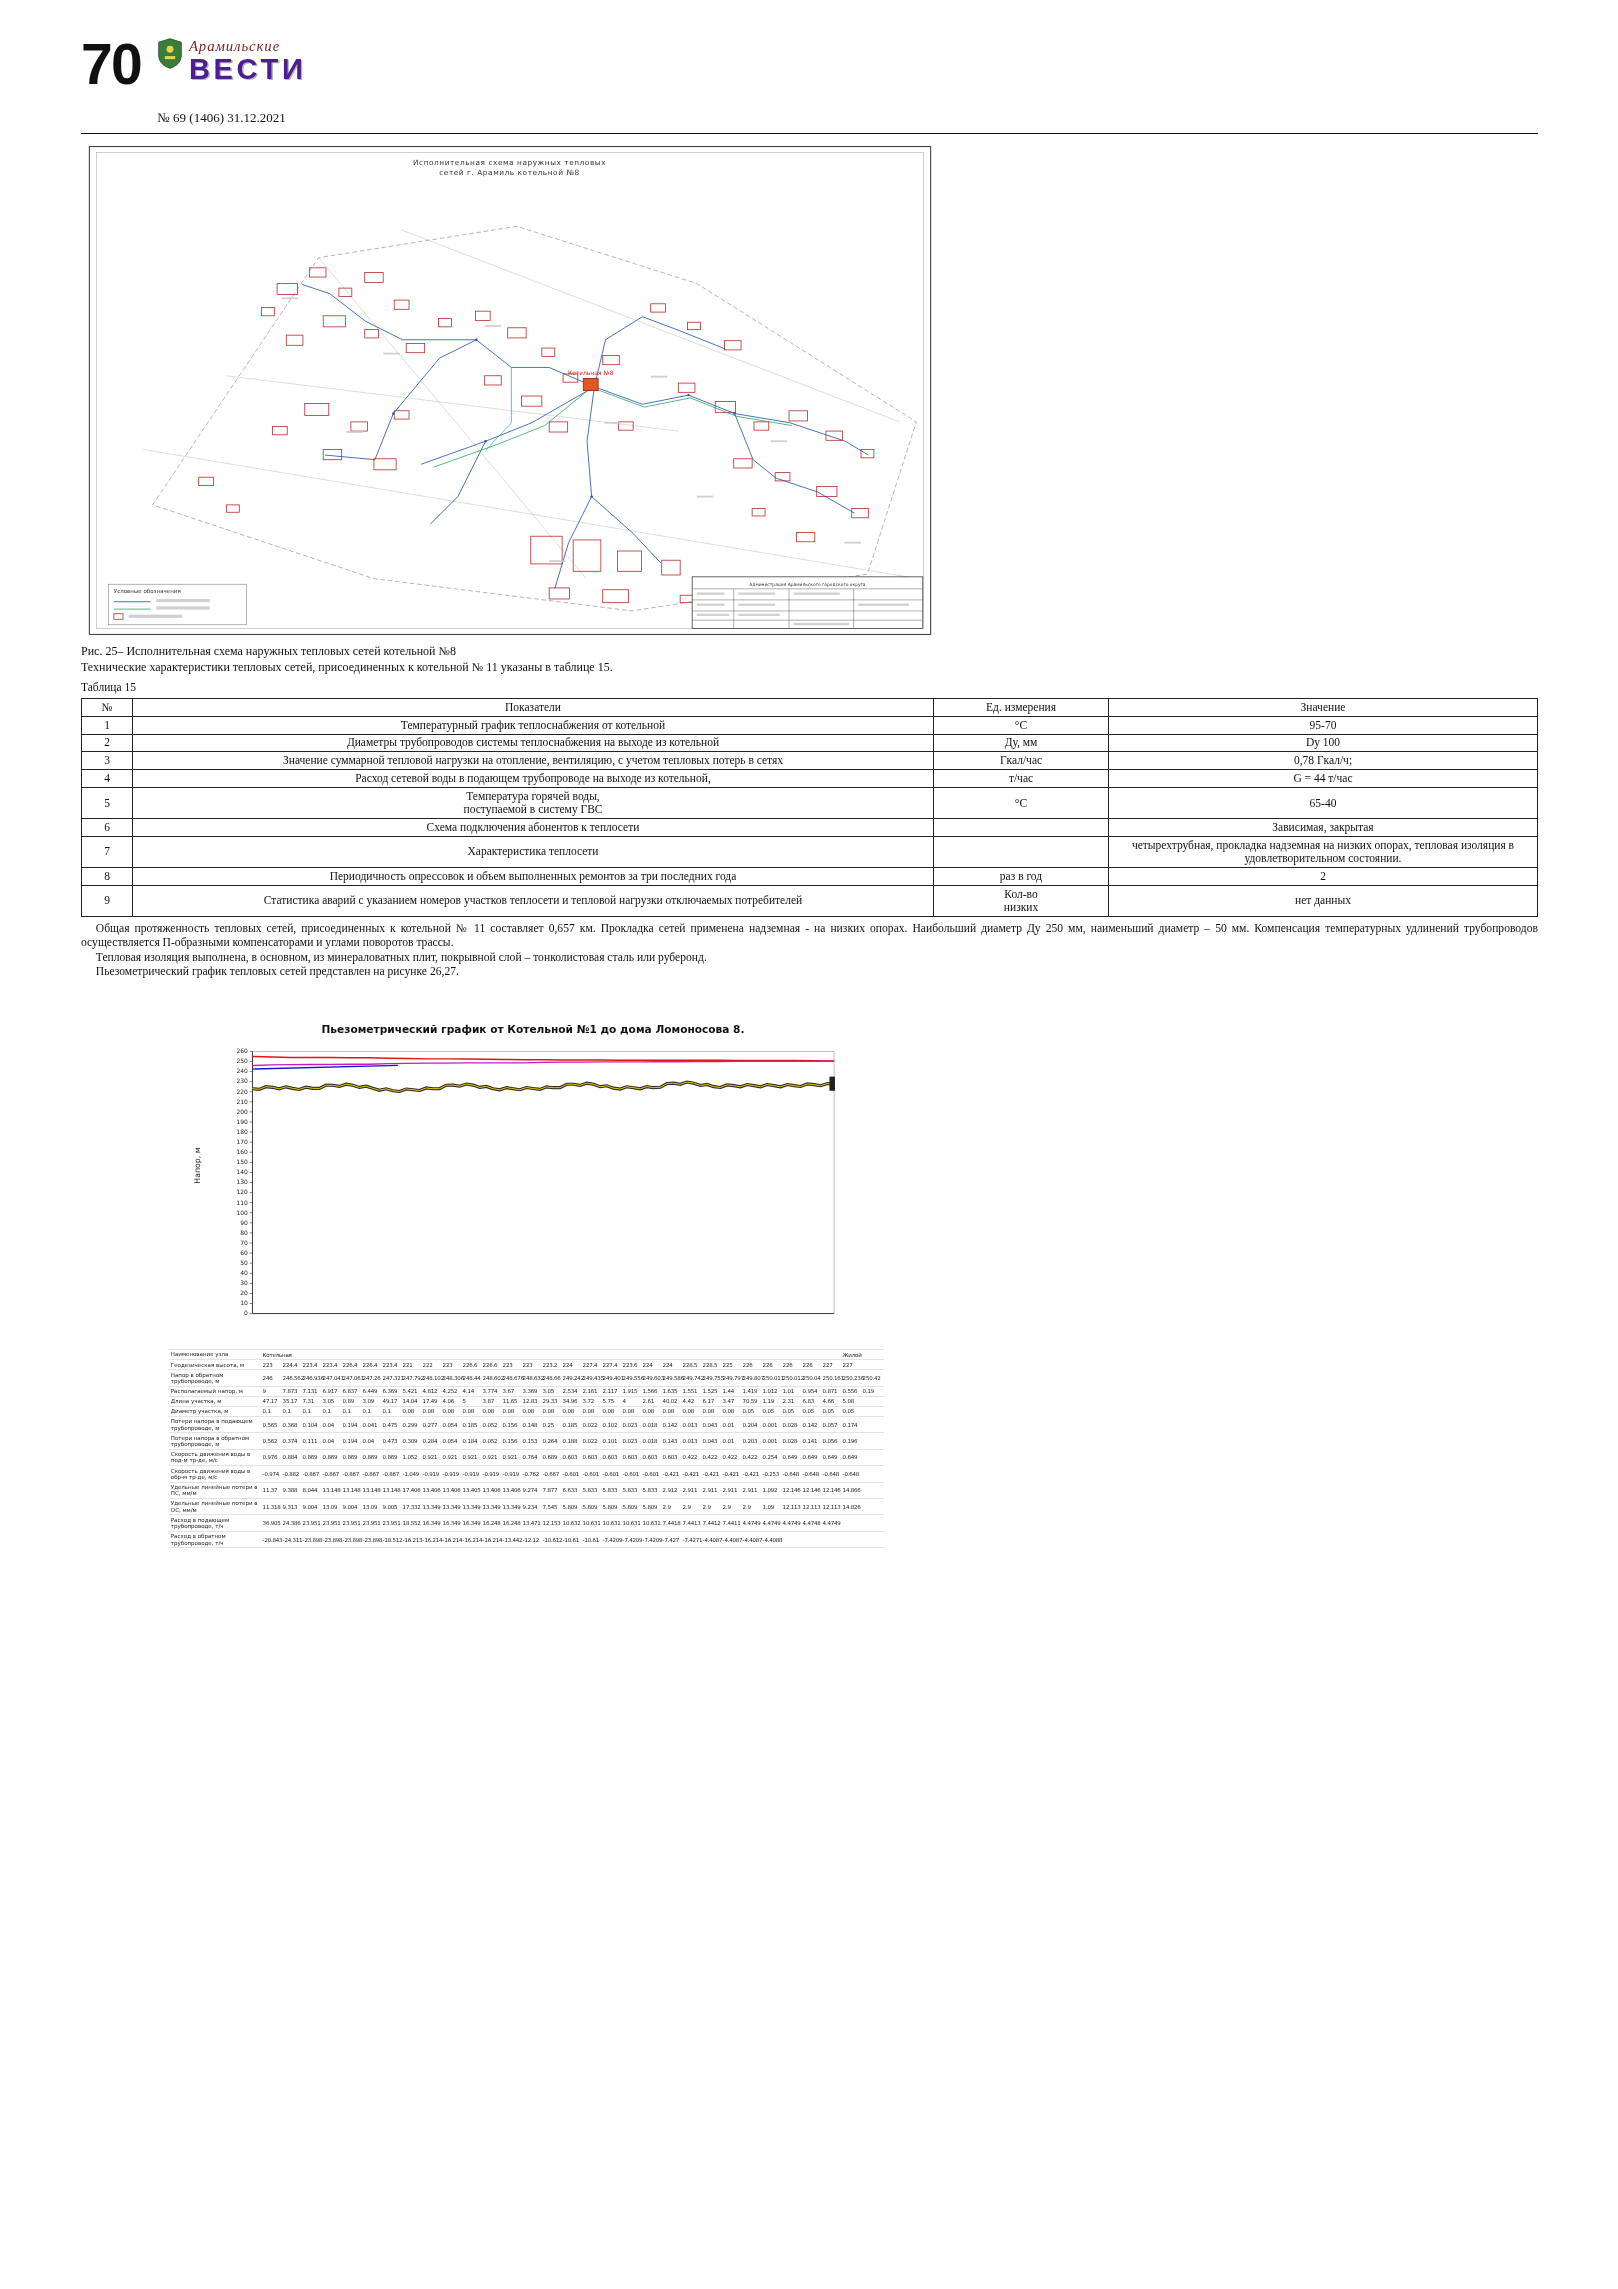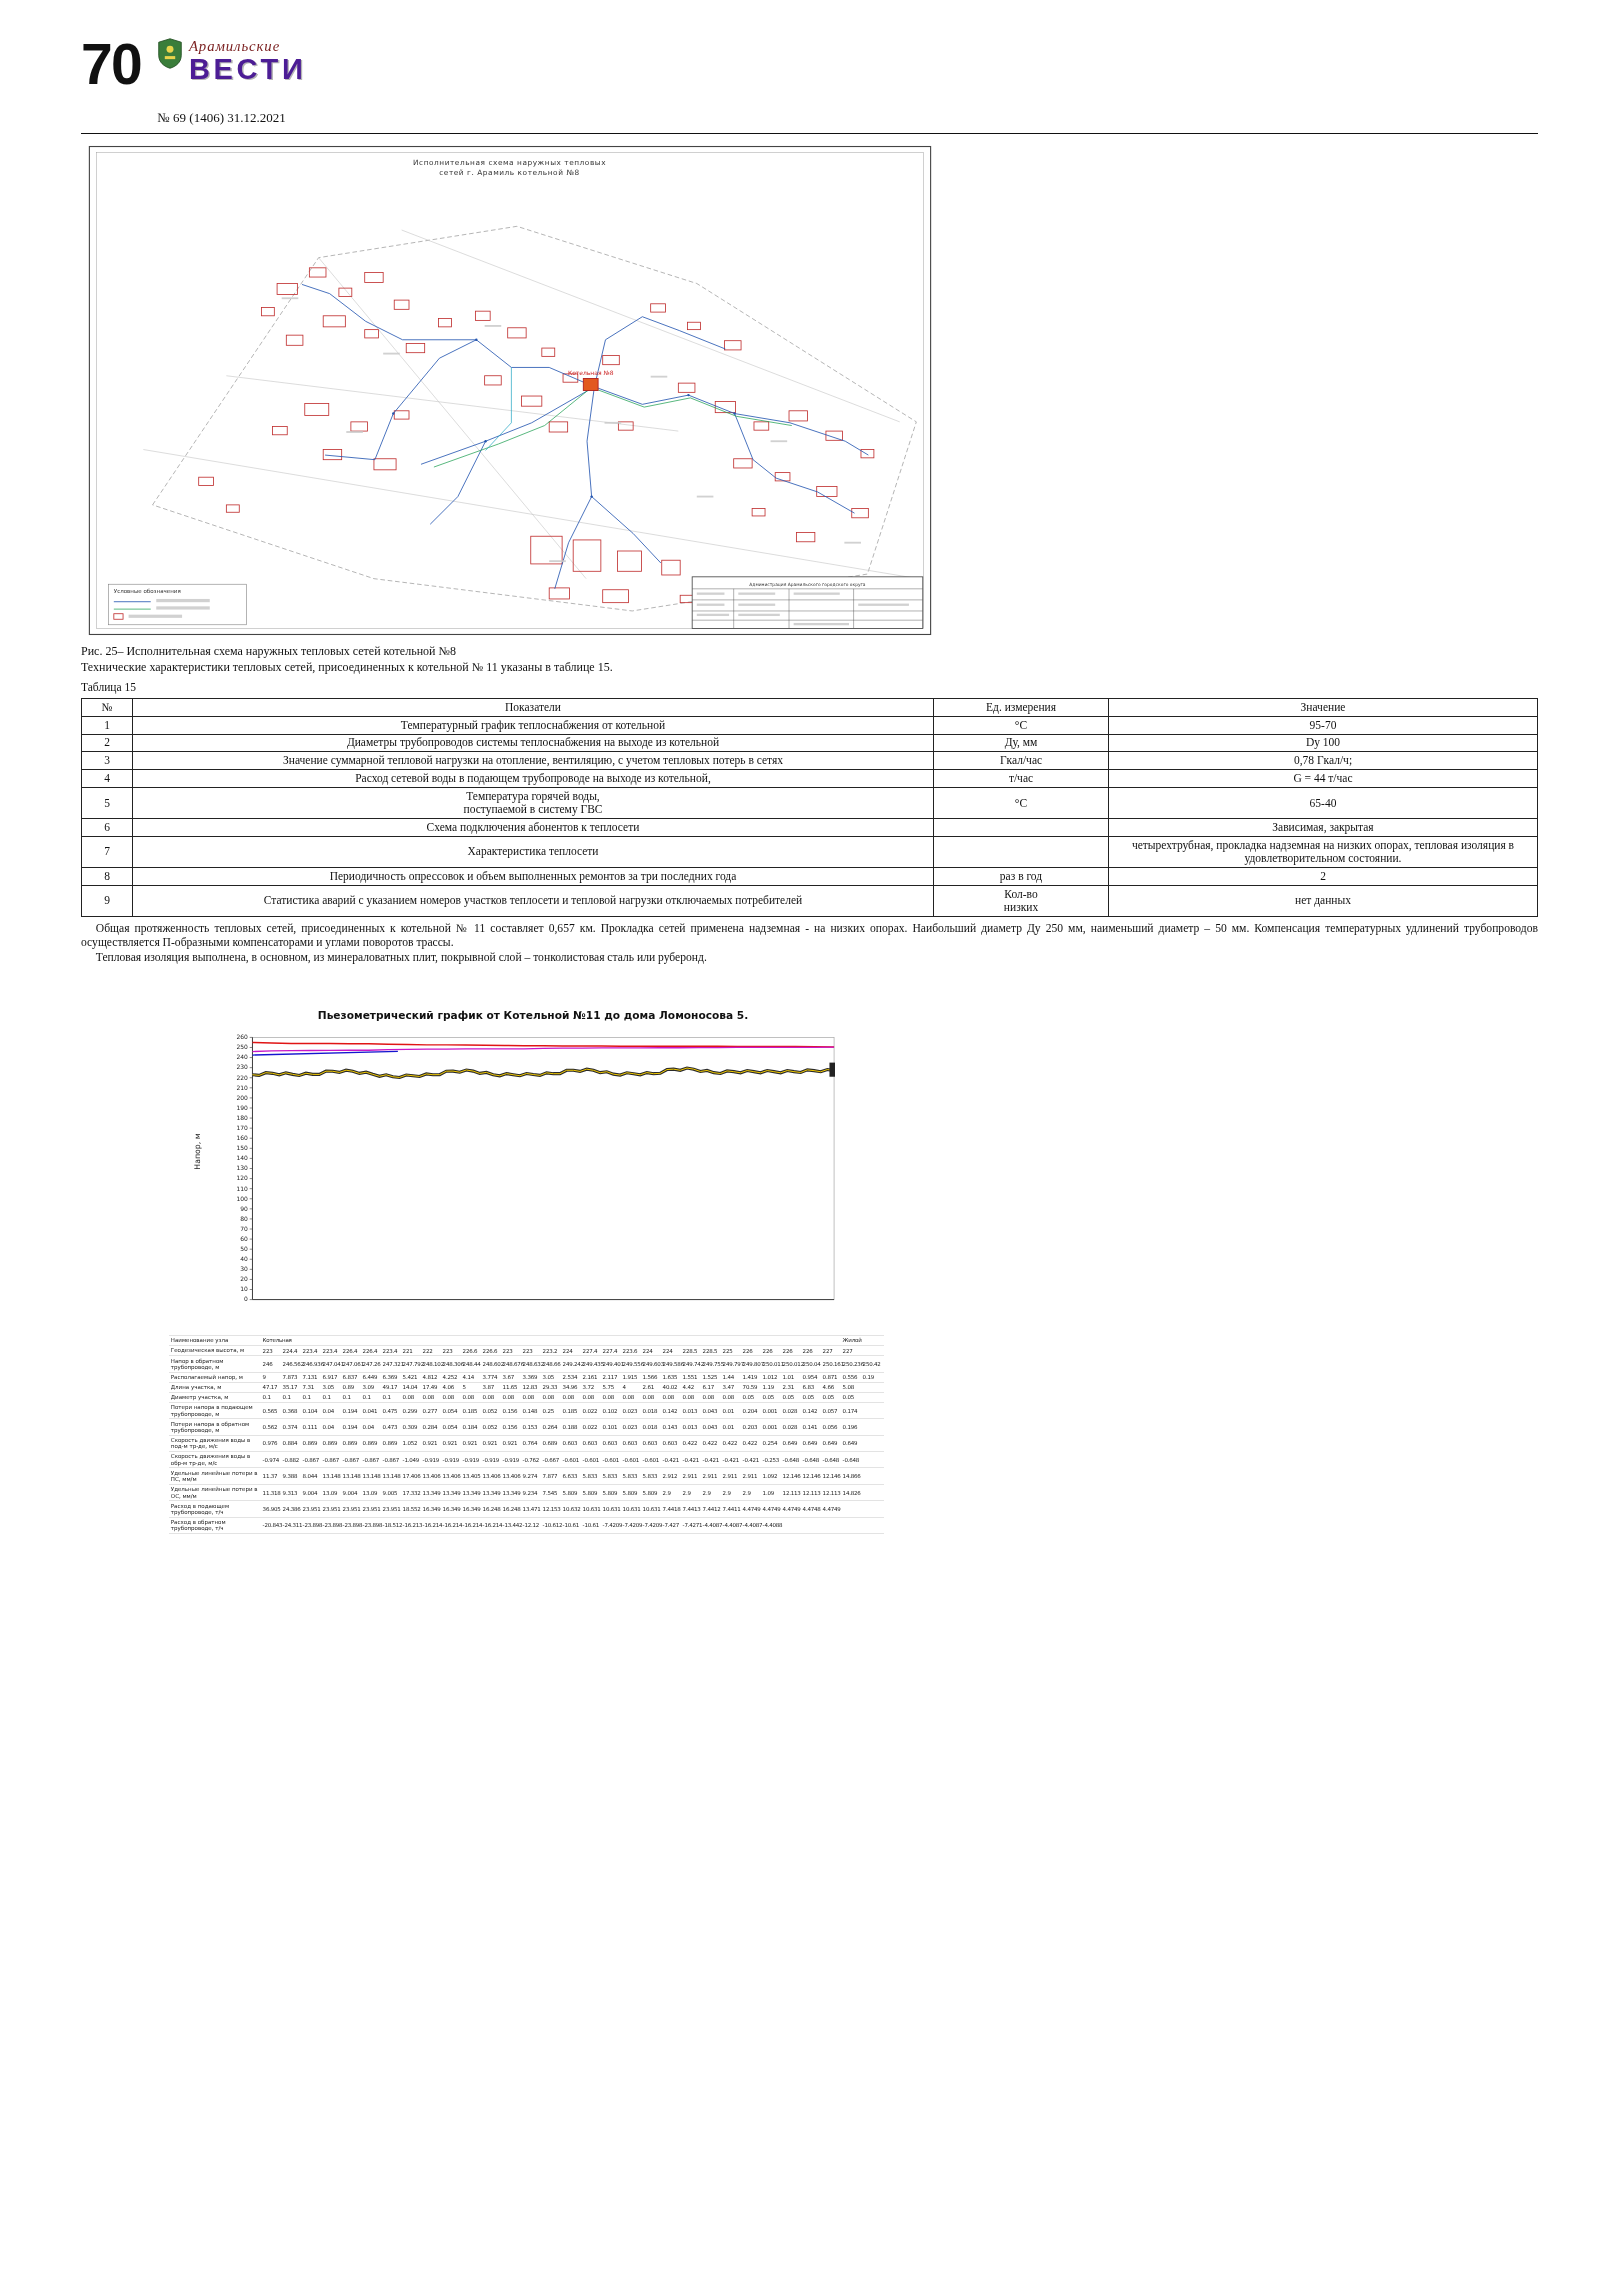--- a/index.html
+++ b/index.html
@@ -357,24 +357,25 @@
           <td class="c-unit">Кол-во
 низких</td>
           <td class="c-value">нет данных</td>
         </tr>
       </tbody>
   </table>
 
   <div class="notes">
     <p>Общая протяженность тепловых сетей, присоединенных к котельной № 11 составляет 0,657 км. Прокладка сетей применена надземная - на низких опорах.  Наибольший диаметр Ду 250 мм, наименьший диаметр – 50 мм. Компенсация температурных удлинений трубопроводов осуществляется П-образными компенсаторами и углами поворотов трассы.</p>
     <p>Тепловая изоляция выполнена, в основном, из минераловатных плит, покрывной слой – тонколистовая сталь или руберонд.</p>
+    <p>Пьезометрический график тепловых сетей представлен на рисунке 26,27.</p>
   </div>
 
   <section class="chart-section">
-    <div class="chart-title">Пьезометрический график от Котельной №11 до дома Ломоносова 5.</div>
+    <div class="chart-title">Пьезометрический график от Котельной №1 до дома Ломоносова 8.</div>
     <div class="y-axis-label">Напор, м</div>
     <svg id="chart-svg" viewBox="0 0 690 300">
         <rect x="46" y="8" width="630" height="284" fill="none" stroke="#aaa" stroke-width="0.8"></rect>
         <line x1="46" y1="8" x2="46" y2="292" stroke="#333" stroke-width="1"></line>
         <line x1="46" y1="292" x2="676" y2="292" stroke="#333" stroke-width="1"></line>
         <line x1="43" y1="292" x2="46" y2="292" stroke="#444" stroke-width="0.7"></line>
         <text x="41" y="294" class="tick-label">0</text>
         <line x1="43" y1="281.0769230769231" x2="46" y2="281.0769230769231" stroke="#444" stroke-width="0.7"></line>
         <text x="41" y="283.0769230769231" class="tick-label">10</text>
         <line x1="43" y1="270.15384615384613" x2="46" y2="270.15384615384613" stroke="#444" stroke-width="0.7"></line>

